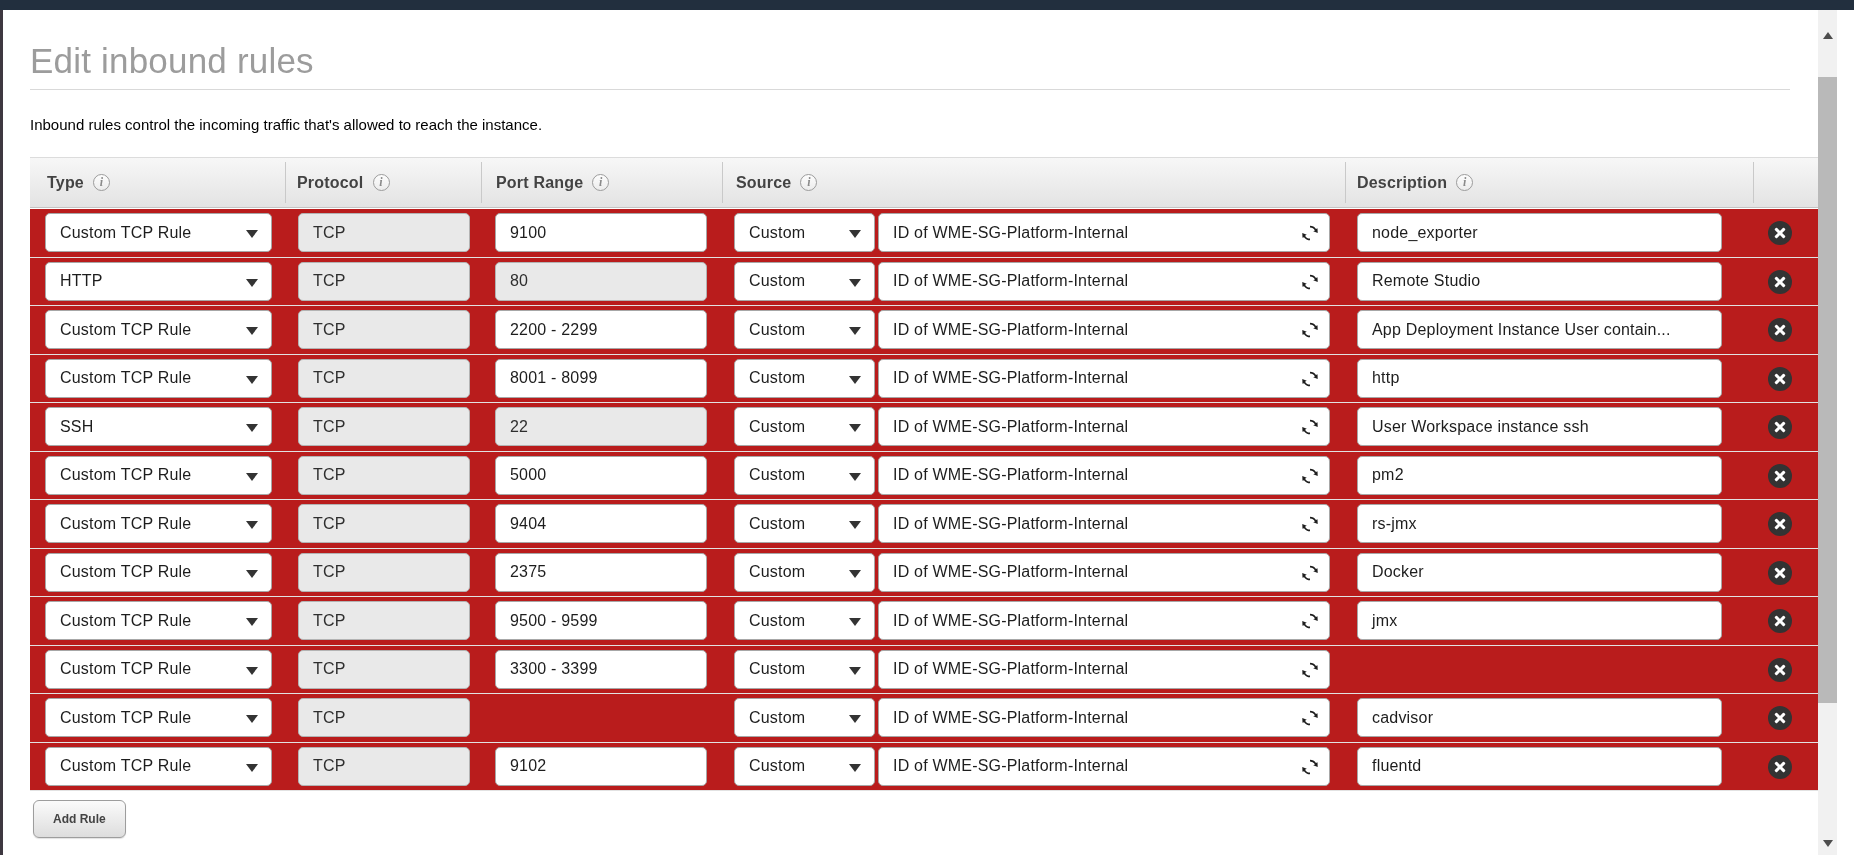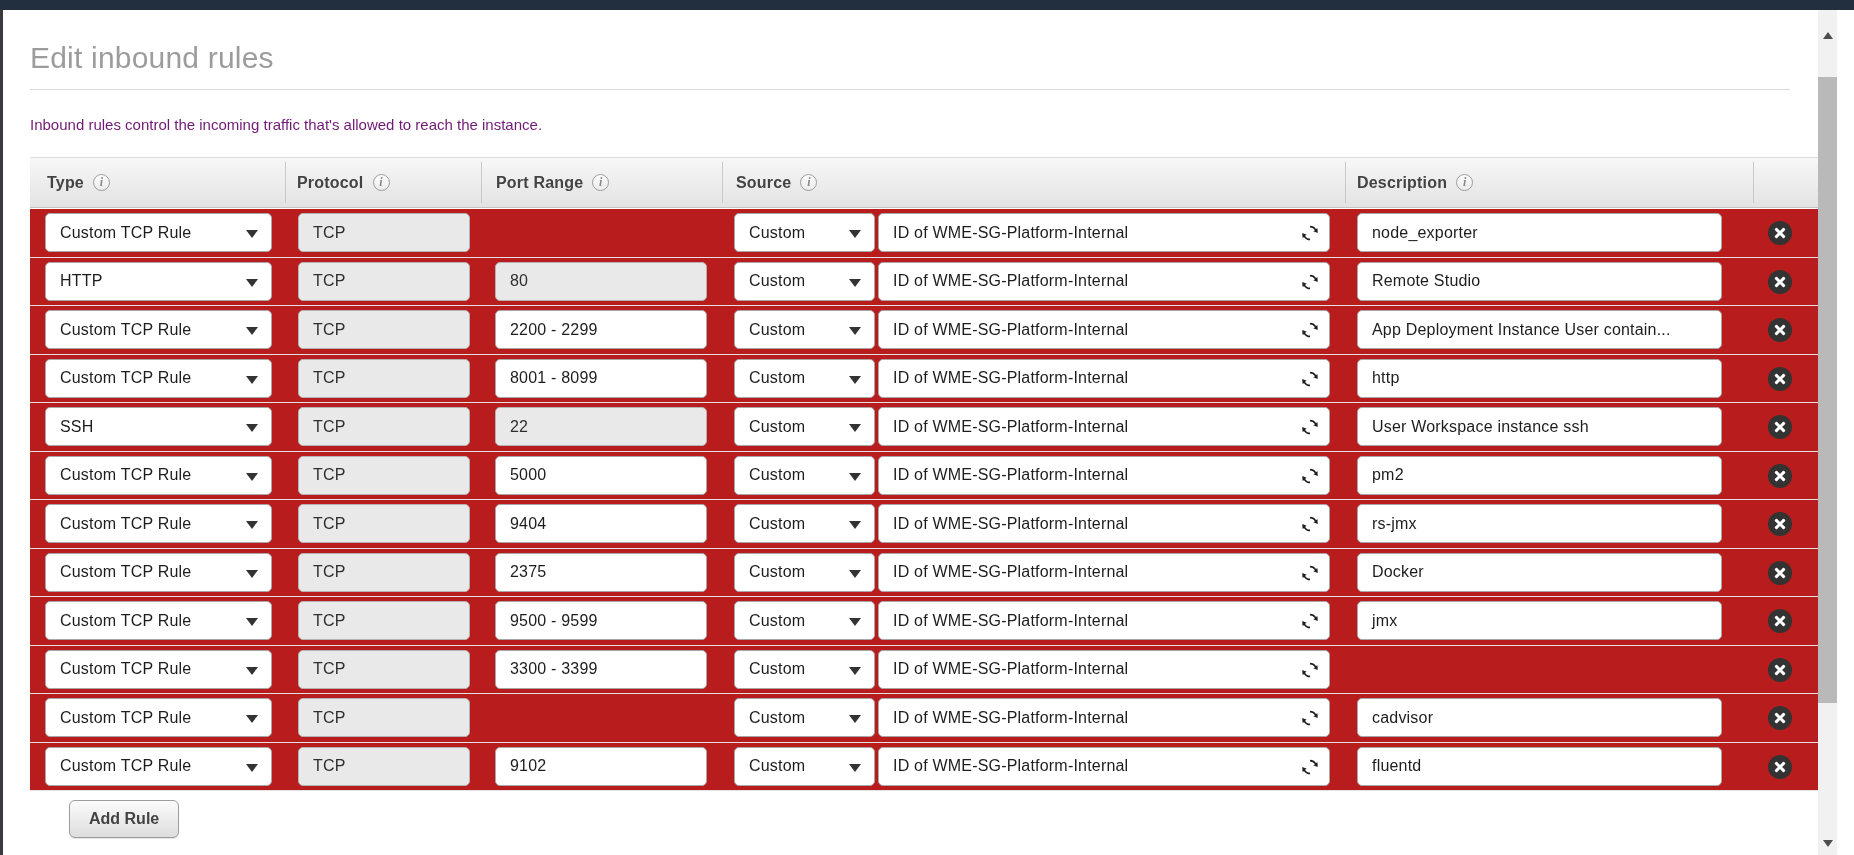--- a/index.html
+++ b/index.html
@@ -14,28 +14,28 @@
     overflow: hidden;
   }
 
   .topbar  { position: absolute; left: 0; top: 0; width: 1854px; height: 10px; background: #222f3e; }
   .leftedge{ position: absolute; left: 0; top: 10px; width: 3px; height: 845px; background: #3e3840; }
 
   .content { position: absolute; left: 3px; top: 10px; width: 1815px; height: 845px; background: #fff; }
 
   .dialog-title {
     position: absolute; left: 27px; top: 31px;
-    font-size: 30px; color: #9c9c9c; font-weight: 400; letter-spacing: 0.2px;
+    font-size: 35px; color: #9c9c9c; font-weight: 400; letter-spacing: 0.2px;
   }
   .title-underline {
     position: absolute; left: 27px; top: 79px; width: 1760px; height: 1px; background: #d9d9d9;
   }
   .dialog-subtitle {
     position: absolute; left: 27px; top: 106px;
-    font-size: 15px; color: #701a75;
+    font-size: 15px; color: #000000;
   }
 
   
   .grid-header {
     position: absolute; left: 27px; top: 147px; width: 1788px; height: 51px;
     background: linear-gradient(#f7f7f7, #e3e3e3);
     border-top: 1px solid #dcdcdc;
     border-bottom: 1px solid #c4c4c4;
   }
   .hcell {
@@ -102,23 +102,23 @@
   }
   .delete-btn .x.a { transform: translate(-50%,-50%) rotate(45deg); }
   .delete-btn .x.b { transform: translate(-50%,-50%) rotate(-45deg); }
 
   
   .add-rule {
     position: absolute; left: 30px; top: 790px;
     padding: 0 19px; height: 38px; line-height: 36px;
     background: linear-gradient(#fbfbfb, #dddddd);
     border: 1px solid #9d9d9d; border-radius: 6px;
-    font-size: 16px; font-weight: 700; color: #434343;
+    font-size: 12px; font-weight: 700; color: #434343;
     box-shadow: 0 1px 1px rgba(0,0,0,0.12);
-    cursor: pointer; display: inline-block; margin-left: 36px;
+    cursor: pointer; display: inline-block;
   }
 
   
   .scrollbar {
     position: absolute; left: 1818px; top: 10px; width: 19px; height: 845px;
     background: #f1f1f1;
   }
   .sb-up, .sb-down {
     position: absolute; left: 50%; transform: translateX(-50%);
     width: 0; height: 0; border-left: 5px solid transparent; border-right: 5px solid transparent;
@@ -173,20 +173,23 @@
 
     <div class="rows">
         <div class="rule-row">
     <div class="field type-select">
       <span>Custom TCP Rule</span>
       <span class="caret"></span>
     </div>
     <div class="field readonly protocol-field">
       <span>TCP</span>
     </div>
+    <div class="field port-field">
+      <span>9100</span>
+    </div>
     <div class="field source-type-select">
       <span>Custom</span>
       <span class="caret"></span>
     </div>
     <div class="field source-value-input">
       <span>ID of WME-SG-Platform-Internal</span>
       <span class="refresh">
         <svg viewBox="0 0 24 24" width="18" height="18">
           <g fill="#1f1f1f">
             <path d="M12 4.6a7.6 7.6 0 0 1 6.6 3.9l-2.3 1.1 6 2.3-.3-6.3-2 .9A9.8 9.8 0 0 0 12 2.4V4.6z"></path>

